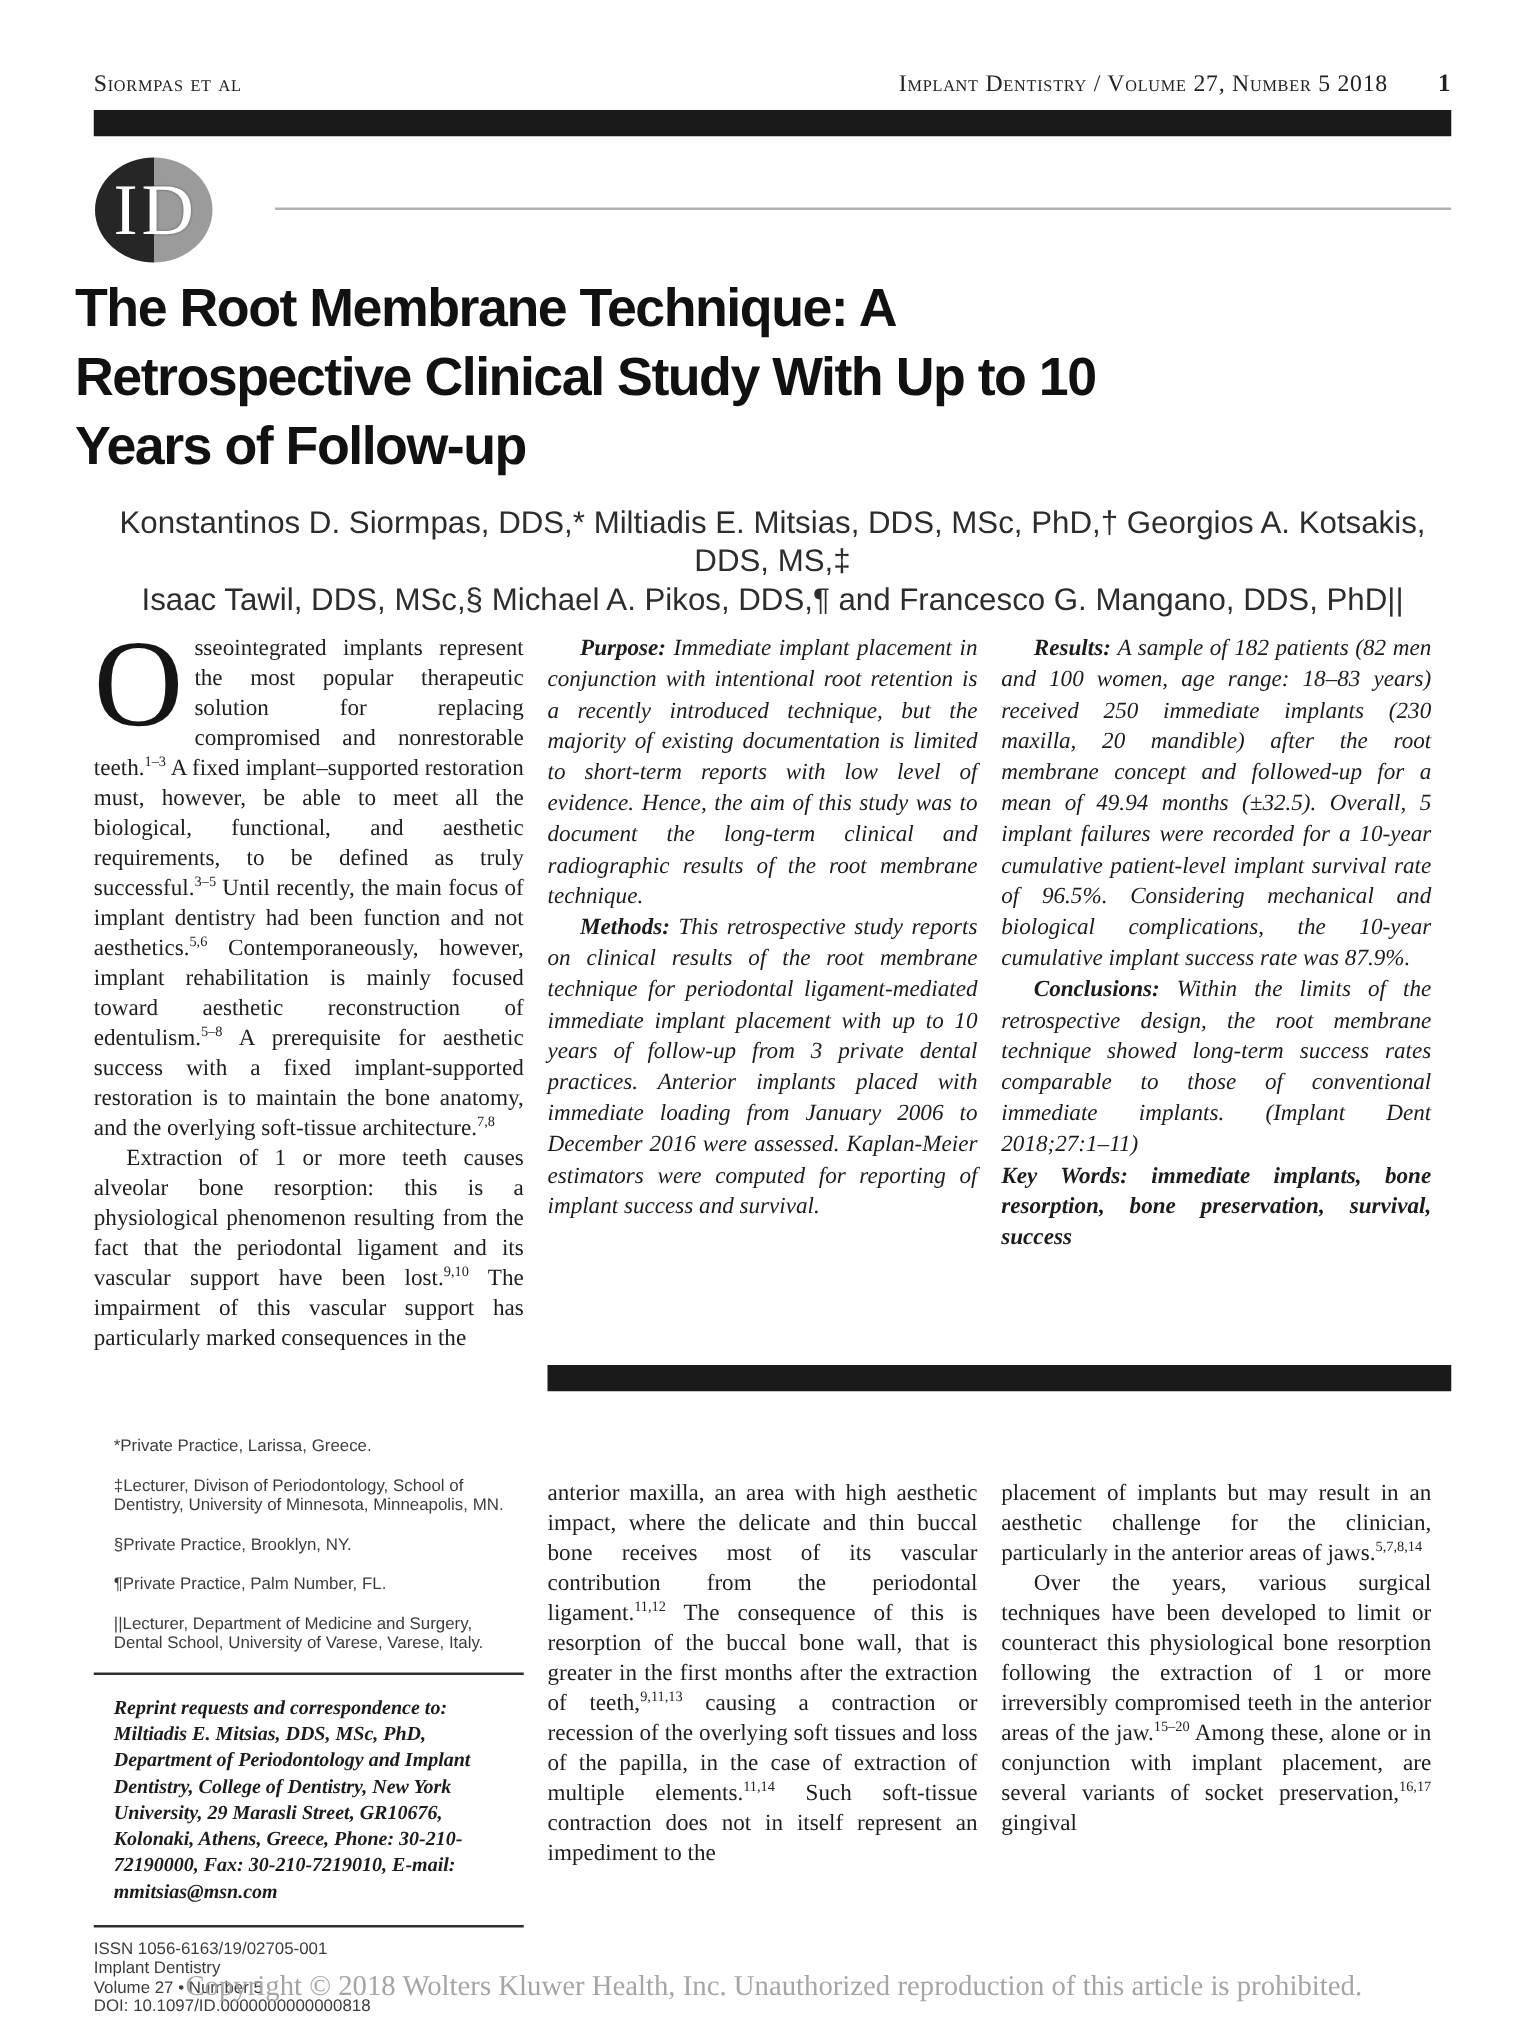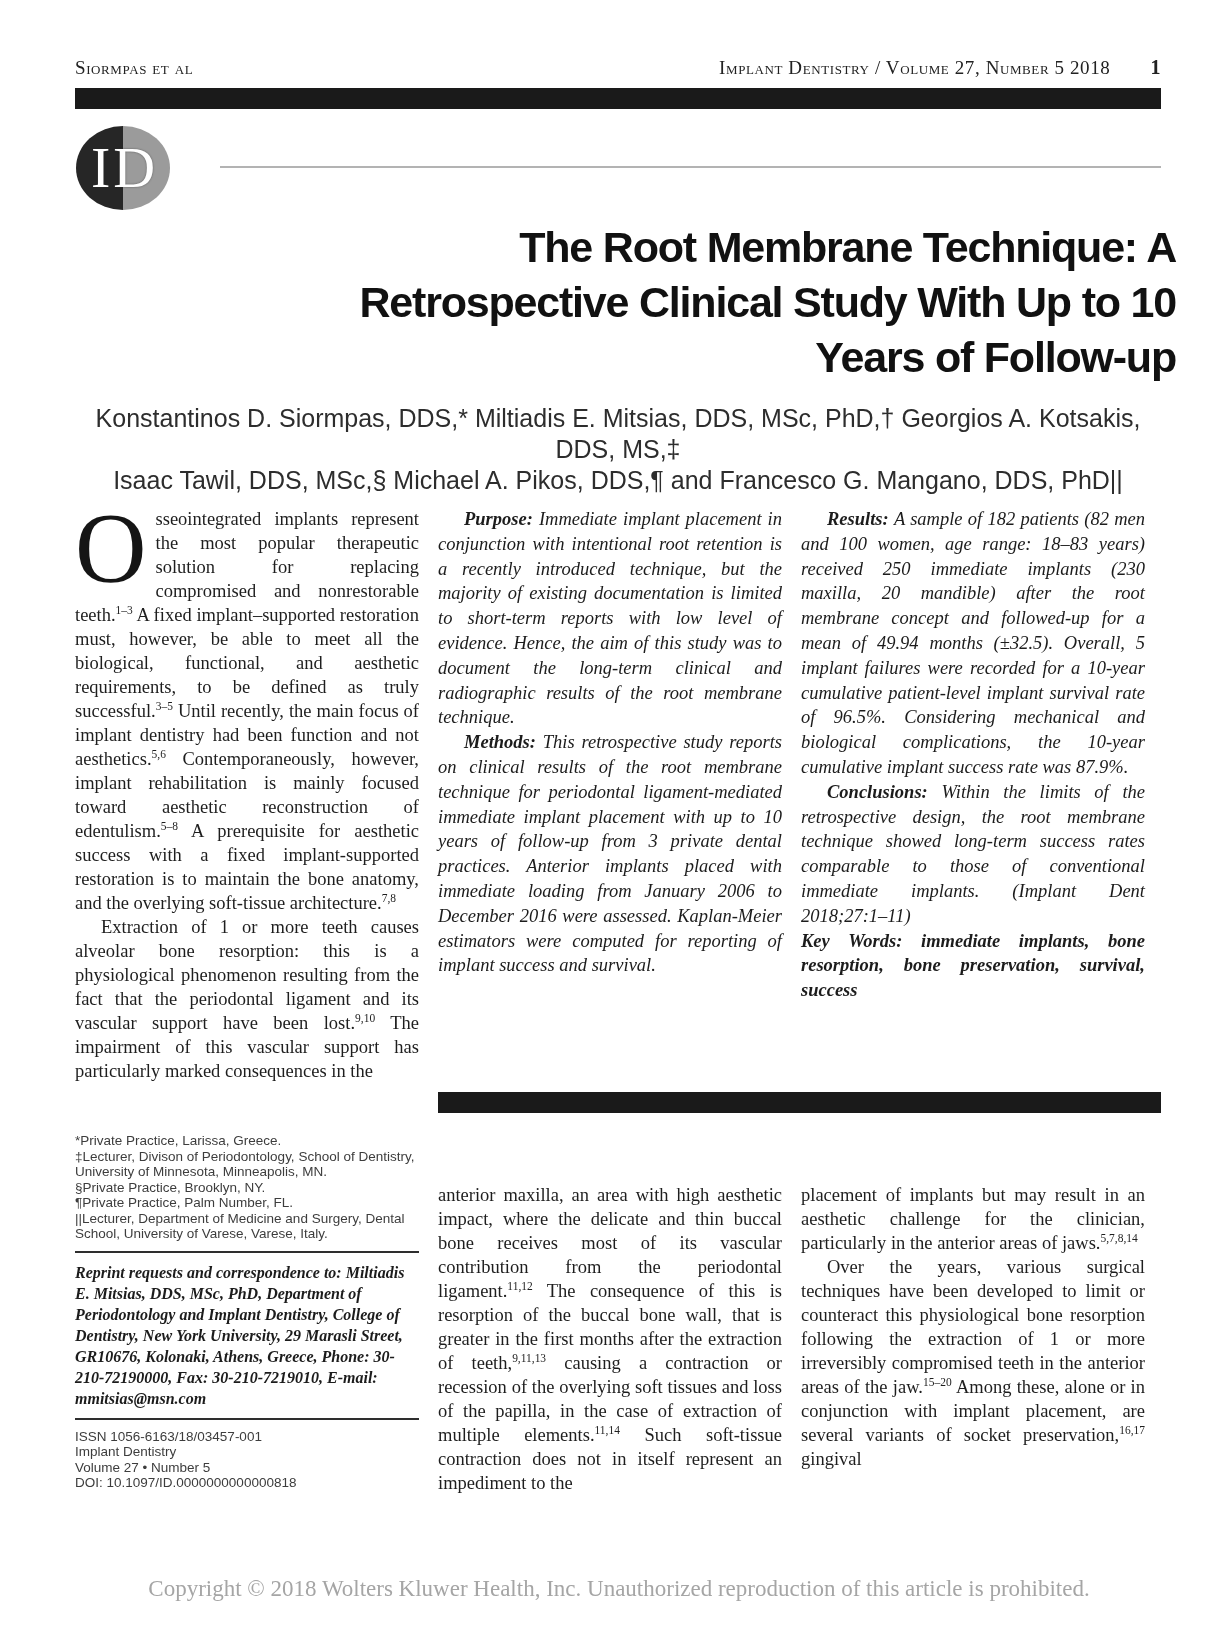--- a/index.html
+++ b/index.html
@@ -27,21 +27,21 @@
   }
   .logo span {
     font-family:"Liberation Serif", serif; font-size:58px; line-height:58px;
     color:#ffffff; font-weight:normal;
   }
   .logo .ld { text-shadow:0 0 2px rgba(40,40,40,.6); }
   .logo-rule { position:absolute; left:220px; right:73px; top:166px; height:2px; background:#b3b3b3; }
 
   
   .title {
-    position:absolute; left:60px; right:58px; top:220px; text-align:right;
+    position:absolute; left:60px; right:58px; top:220px; text-align:left;
     font-family:"Liberation Sans", sans-serif; font-weight:bold;
     font-size:43px; line-height:55px; letter-spacing:-1.2px; color:#111;
   }
   .authors {
     position:absolute; left:75px; right:73px; top:403px; text-align:center;
     font-family:"Liberation Sans", sans-serif; font-size:25px; line-height:31px; color:#2d2d2d;
   }
 
   
   .col { position:absolute; width:344px; top:507px; font-size:18.5px; line-height:24px; text-align:justify; }
@@ -57,21 +57,21 @@
     float:left; font-size:99px; line-height:76px; padding:3px 9px 0 0; color:#151515;
   }
 
   .bar-abstract { position:absolute; left:438px; right:73px; top:1092px; height:21px; background:#1a1a1a; }
 
   
   .leftstack {
     position:absolute; left:75px; width:344px; top:1133px;
     font-family:"Liberation Sans", sans-serif; font-size:13.5px; line-height:15.5px; color:#3d3d3d;
   }
-  .leftstack p { margin:0; }
+  .leftstack p { margin:16px; }
   .rule { border:none; border-top:2px solid #2e2e2e; margin:9px 0 9px 0; }
   .reprint {
     font-family:"Liberation Serif", serif; font-weight:bold; font-style:italic;
     font-size:16px; line-height:21px; color:#1c1c1c; text-align:left; margin:2px 0 4px 0;
   }
   .issn p { margin:0; }
   .doi { margin-top:13px; }
 
   
   .colb { top:1183px; }
@@ -136,21 +136,21 @@
       <p>*Private Practice, Larissa, Greece.</p>
       <p>‡Lecturer, Divison of Periodontology, School of Dentistry, University of Minnesota, Minneapolis, MN.</p>
       <p>§Private Practice, Brooklyn, NY.</p>
       <p>¶Private Practice, Palm Number, FL.</p>
       <p>||Lecturer, Department of Medicine and Surgery, Dental School, University of Varese, Varese, Italy.</p>
     </div>
     <hr class="rule">
     <p class="reprint">Reprint requests and correspondence to: Miltiadis E. Mitsias, DDS, MSc, PhD, Department of Periodontology and Implant Dentistry, College of Dentistry, New York University, 29 Marasli Street, GR10676, Kolonaki, Athens, Greece, Phone: 30-210-72190000, Fax: 30-210-7219010, E-mail: mmitsias@msn.com</p>
     <hr class="rule">
     <div class="issn">
-      <p>ISSN 1056-6163/18/03457-001</p>
+      <p>ISSN 1056-6163/19/02705-001</p>
       <p>Implant Dentistry</p>
       <p>Volume 27  •  Number 5</p>
       <p class="doi">DOI: 10.1097/ID.0000000000000818</p>
     </div>
   </div>
 
   <div class="col col-2 colb">
     <p><span>anterior maxilla, an area with high aesthetic impact, where the delicate and thin buccal bone receives most of its vascular contribution from the periodontal ligament.</span><sup>11,12</sup><span> The consequence of this is resorption of the buccal bone wall, that is greater in the first months after the extraction of teeth,</span><sup>9,11,13</sup><span> causing a contraction or recession of the overlying soft tissues and loss of the papilla, in the case of extraction of multiple elements.</span><sup>11,14</sup><span> Such soft-tissue contraction does not in itself represent an impediment to the</span></p>
   </div>
   <div class="col col-3 colb">

